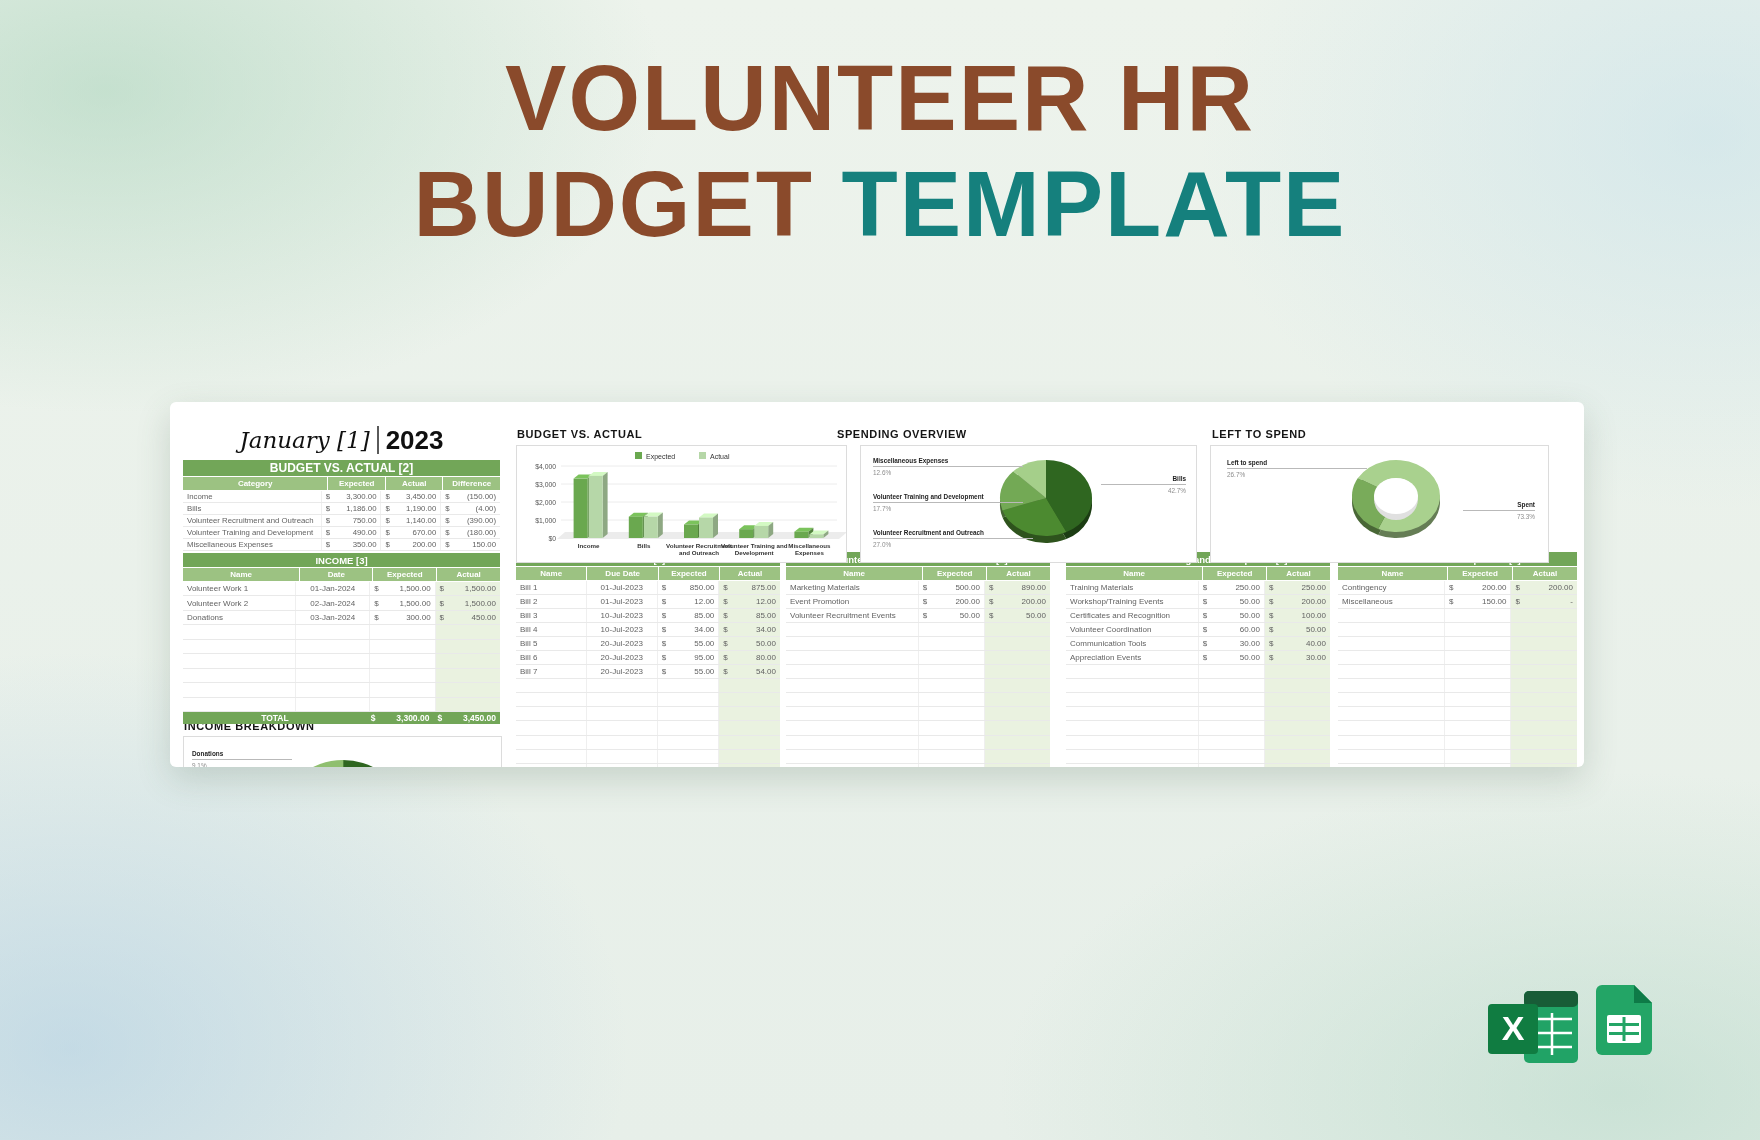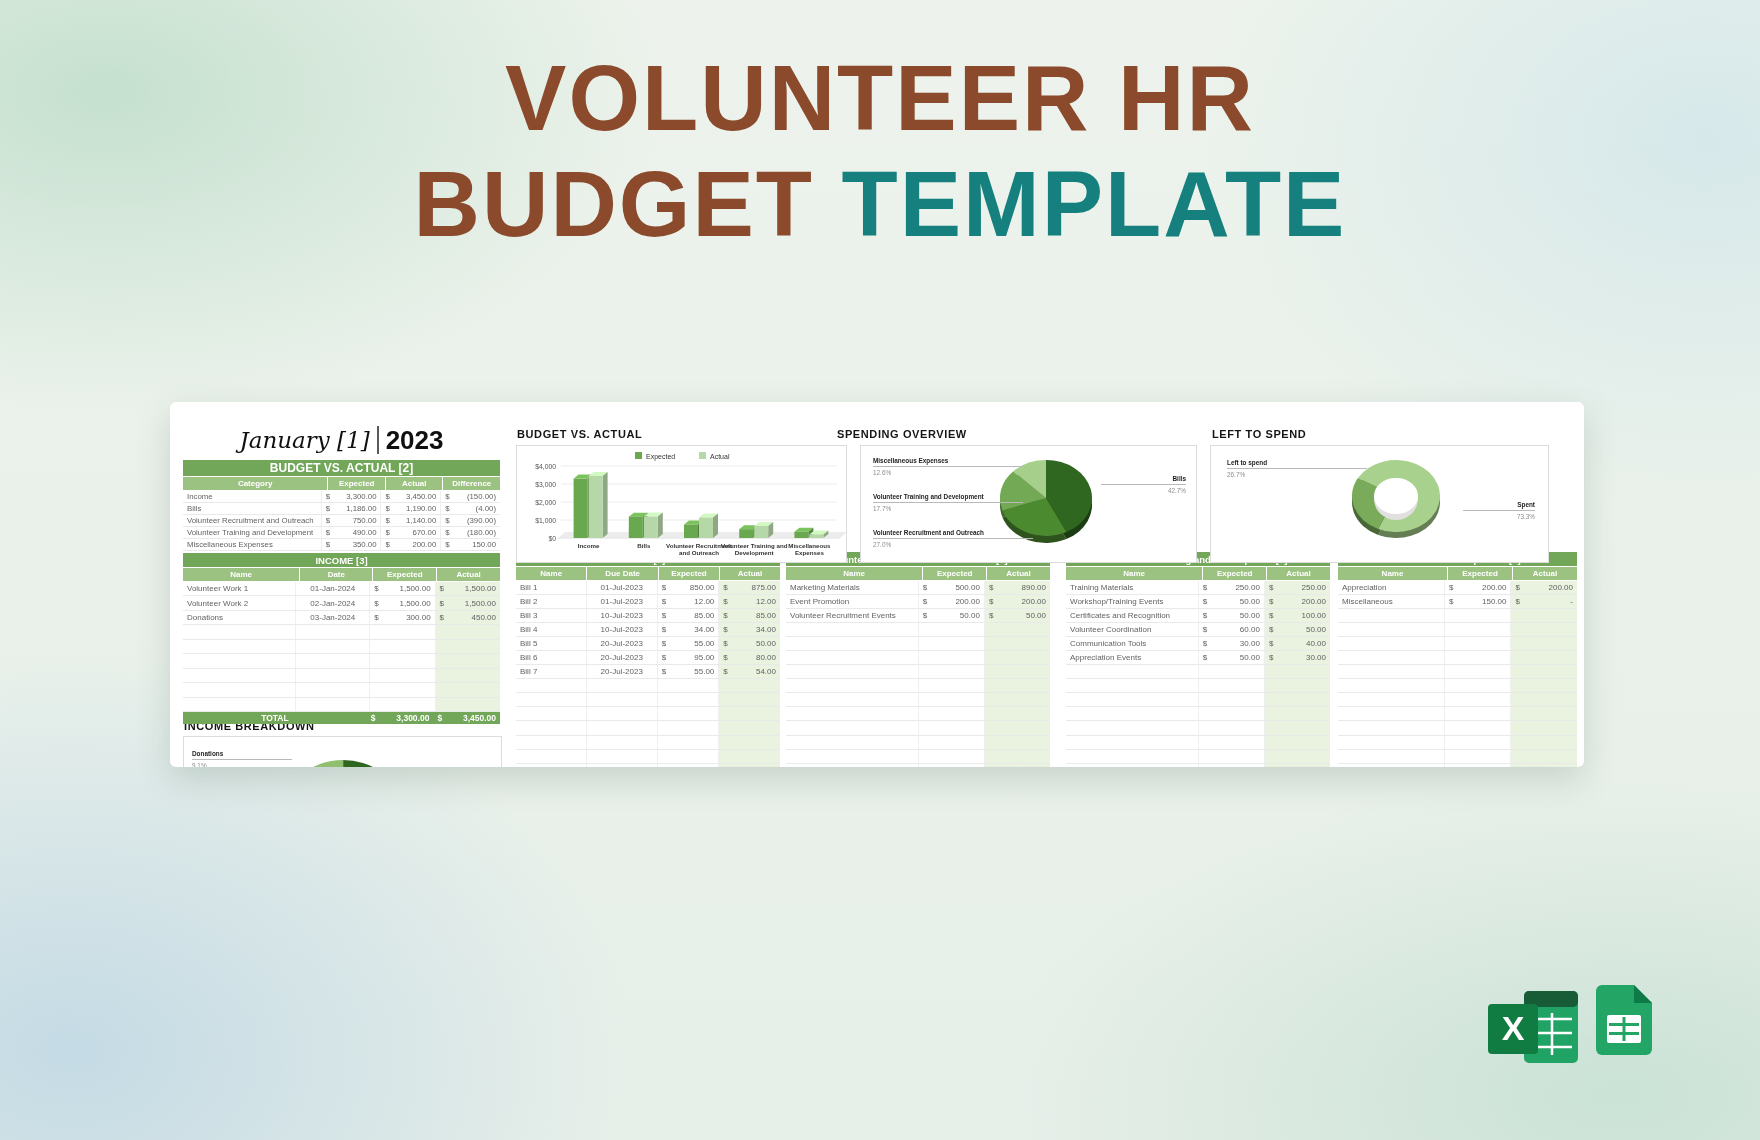--- a/index.html
+++ b/index.html
@@ -755,21 +755,21 @@
         </div>
       </div>
       <div class="tbl" style="left: 1168px; top: 150px; width: 239px; font-size: 8px;">
         <div class="title-bar" style="height: 14px; font-size: 9.5px;">Miscellaneous Expenses [7]</div>
         <div class="colhead" style="height: 13px;">
           <div class="hcell" style="width: 46%;">Name</div>
           <div class="hcell" style="width: 27%;">Expected</div>
           <div class="hcell" style="width: 27%;">Actual</div>
         </div>
         <div class="row" style="height: 13.05px;">
-          <div class="cell" style="width: 46%;">Appreciation</div>
+          <div class="cell" style="width: 46%;">Contingency</div>
           <div class="cell" style="width: 27%;">
             <span class="cur">$</span>
             <span class="val">200.00</span>
           </div>
           <div class="cell tint" style="width: 27%;">
             <span class="cur">$</span>
             <span class="val">200.00</span>
           </div>
         </div>
         <div class="row" style="height: 13.05px;">

